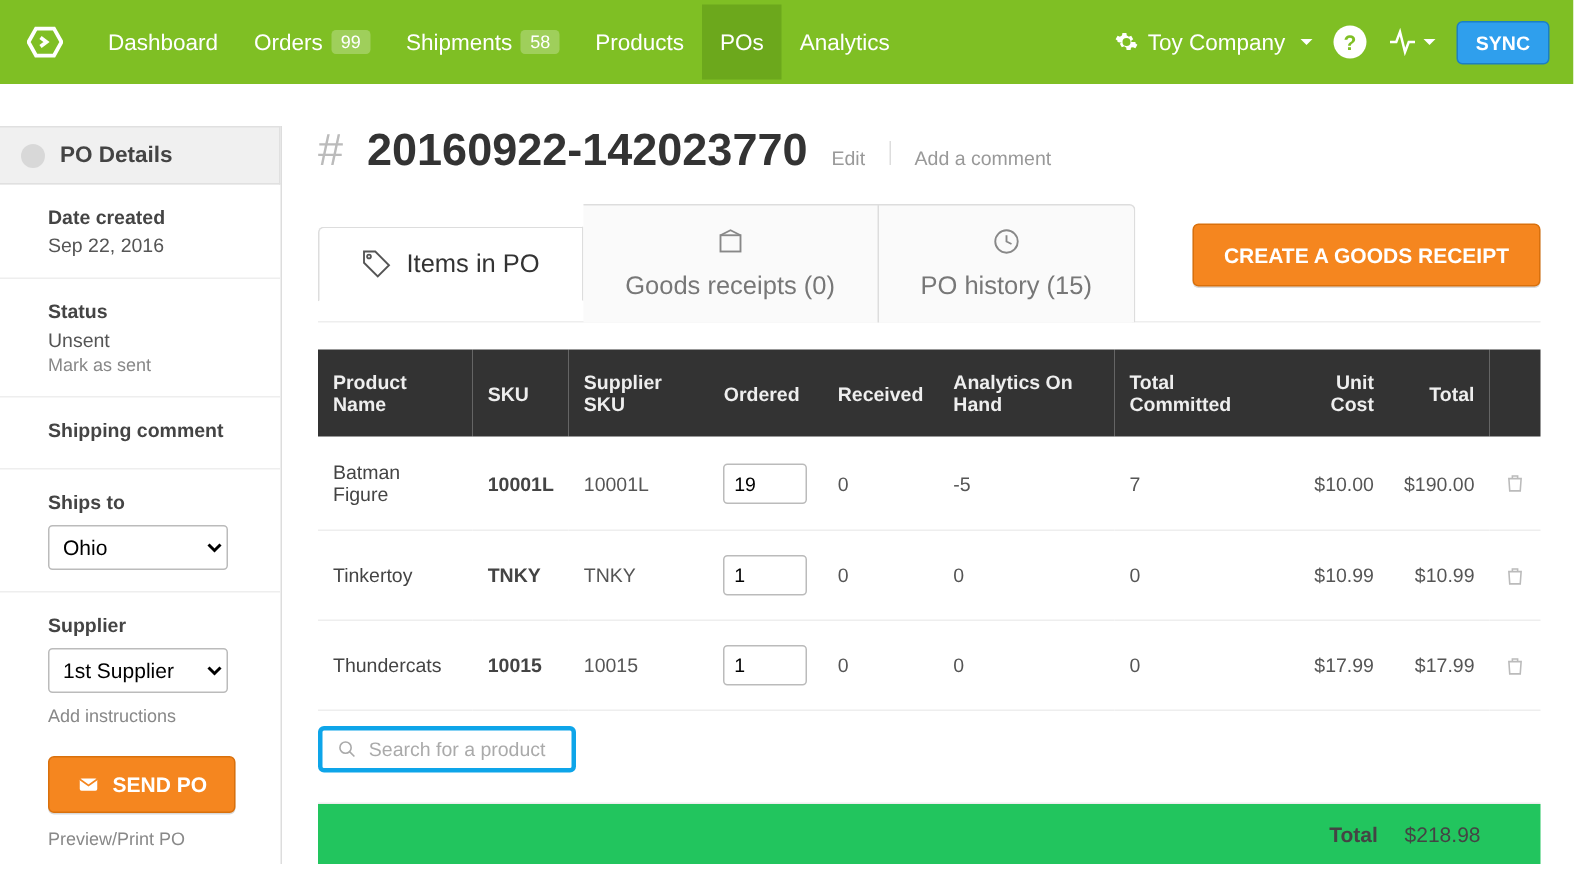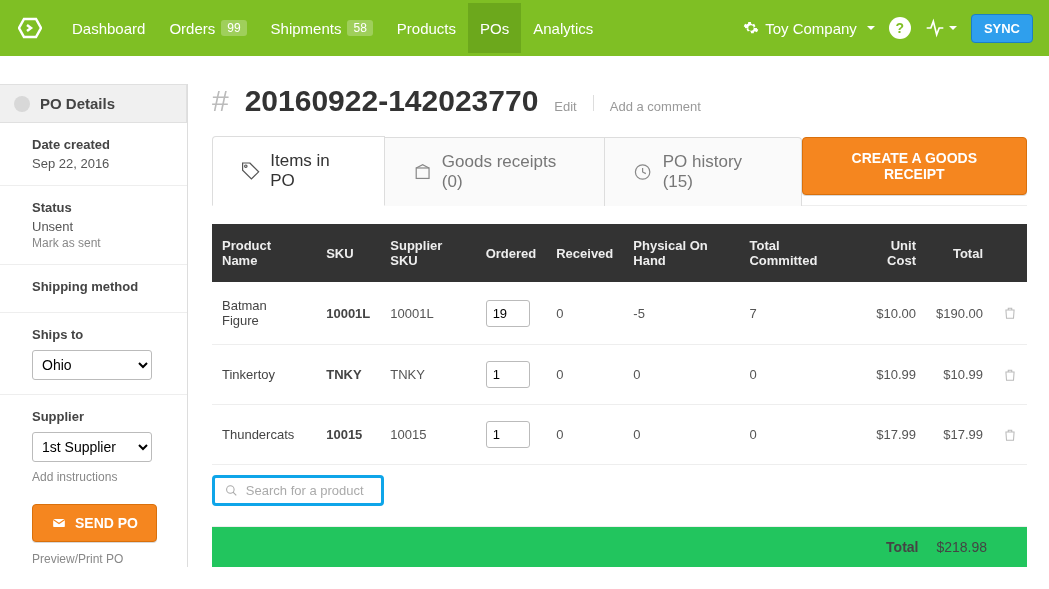--- a/index.html
+++ b/index.html
@@ -40,34 +40,34 @@
   .po-head { display:flex; align-items:baseline; gap:16px; margin-bottom: 18px; }
   .hash { color:#bbb; font-size:30px; font-weight:300; }
   .po-num { font-size:30px; font-weight:700; color:#333; }
   .po-head .sub { color:#999; font-size:13px; cursor:pointer; }
   .vline { width:1px; height:16px; background:#ddd; }
   
   .tab-row { display:flex; align-items:center; margin-bottom: 18px; border-bottom: 1px solid #eee;}
   .tab { border:1px solid #ddd; border-bottom:none; padding:14px 28px; display:flex; align-items:center; gap:10px; font-size:17px; color:#777; cursor:pointer; background:#fafafa; position:relative; margin-bottom:-1px;}
   .tab.first { border-top-left-radius:4px; }
   .tab.active { background:#fff; color:#333; border-bottom:1px solid #fff;}
-  .tab:not(.first){ border-left:none; }
+  .tab:not(.first){ border-left:none;flex-direction:column; }
   .tab.lastt{ border-top-right-radius:4px;}
   .spacer { flex:1; }
   .create-btn { background:#f5861f; color:#fff; border:1px solid #d9700c; border-radius:4px; padding:12px 20px; font-weight:bold; font-size:14px; cursor:pointer; box-shadow: 0 1px 0 rgba(0,0,0,.15); margin-bottom:10px;}
   
   
   table { width:100%; border-collapse: collapse; }
   thead th { background:#333; color:#eee; font-size:13px; font-weight:bold; text-align:left; padding:14px 10px; }
   thead th.r { text-align:right; }
   tbody td { padding:16px 10px; font-size:13px; color:#555; border-bottom:1px solid #eee; vertical-align:middle;}
   tbody td.r { text-align:right; }
   tbody td.name { font-weight:normal; color:#444; }
   tbody td.sku { font-weight:bold; color:#444; }
-  .qty-input { width:44px; border:1px solid #bbb; border-radius:3px; padding:5px 6px; font-size:13px; }
+  .qty-input { width:56px; border:1px solid #bbb; border-radius:3px; padding:5px 6px; font-size:13px; }
   .trash { color:#bbb; cursor:pointer; font-size:15px; }
   
   .search-row { padding: 10px 0 20px 0; border-bottom:1px solid #eee; }
   .search-box { border:3px solid #0ea5e9; border-radius:4px; padding:5px 10px; display:inline-flex; align-items:center; gap:8px; color:#aaa; width: 172px; }
   .search-box input { border:none; outline:none; font-size:13px; width:100%; color:#555; }
   .search-box input::placeholder { color:#aaa; }
   
   .total-row { background:#22c55e; padding: 12px 40px 12px 10px; text-align:right; font-size:14px; color:#444; }
   .total-row b { margin-right: 14px; }
   
@@ -125,21 +125,21 @@
     <div class="side-block">
       <div class="lbl">Date created</div>
       <div class="val">Sep 22, 2016</div>
     </div>
     <div class="side-block">
       <div class="lbl">Status</div>
       <div class="val">Unsent</div>
       <div class="link-sm">Mark as sent</div>
     </div>
     <div class="side-block">
-      <div class="lbl">Shipping method</div>
+      <div class="lbl">Shipping comment</div>
     </div>
     <div class="side-block">
       <div class="lbl">Ships to</div>
       <select class="side-select"><option>Ohio</option></select>
     </div>
     <div class="side-block last">
       <div class="lbl">Supplier</div>
       <select class="side-select"><option>1st Supplier</option></select>
       <div class="link-sm" style="margin-top:8px">Add instructions</div>
     </div>
@@ -189,21 +189,21 @@
     </div>
 
     <table>
       <thead>
         <tr>
           <th>Product Name</th>
           <th>SKU</th>
           <th>Supplier SKU</th>
           <th>Ordered</th>
           <th>Received</th>
-          <th>Physical On Hand</th>
+          <th>Analytics On Hand</th>
           <th>Total Committed</th>
           <th class="r">Unit Cost</th>
           <th class="r">Total</th>
           <th style="width:24px"></th>
         </tr>
       </thead>
       <tbody id="rows">
           <tr>
             <td class="name">Batman Figure</td>
             <td class="sku">10001L</td>

